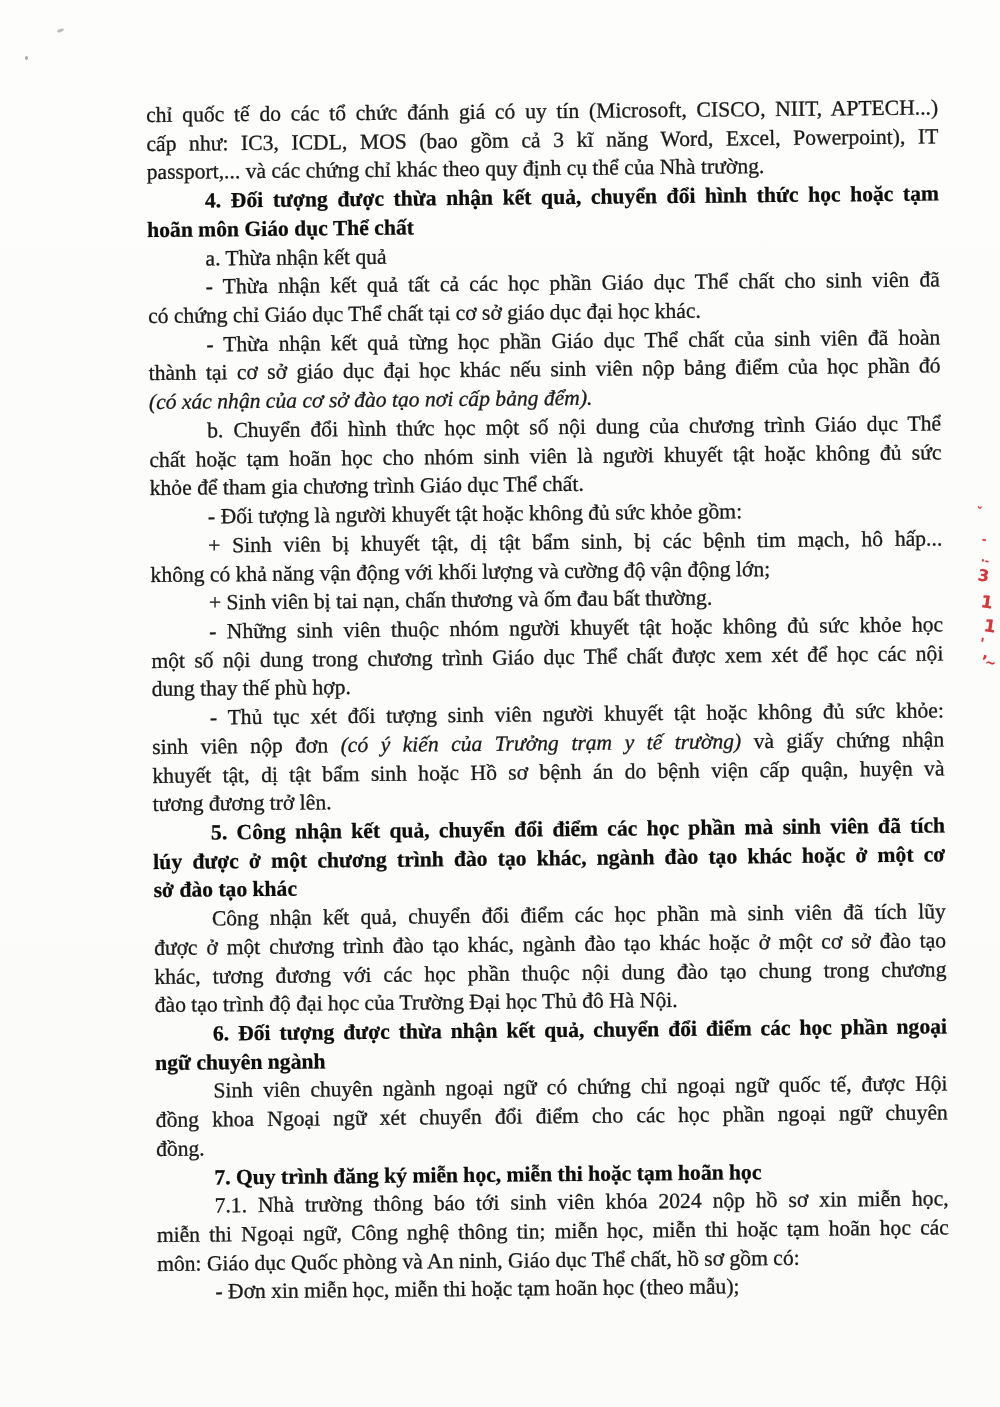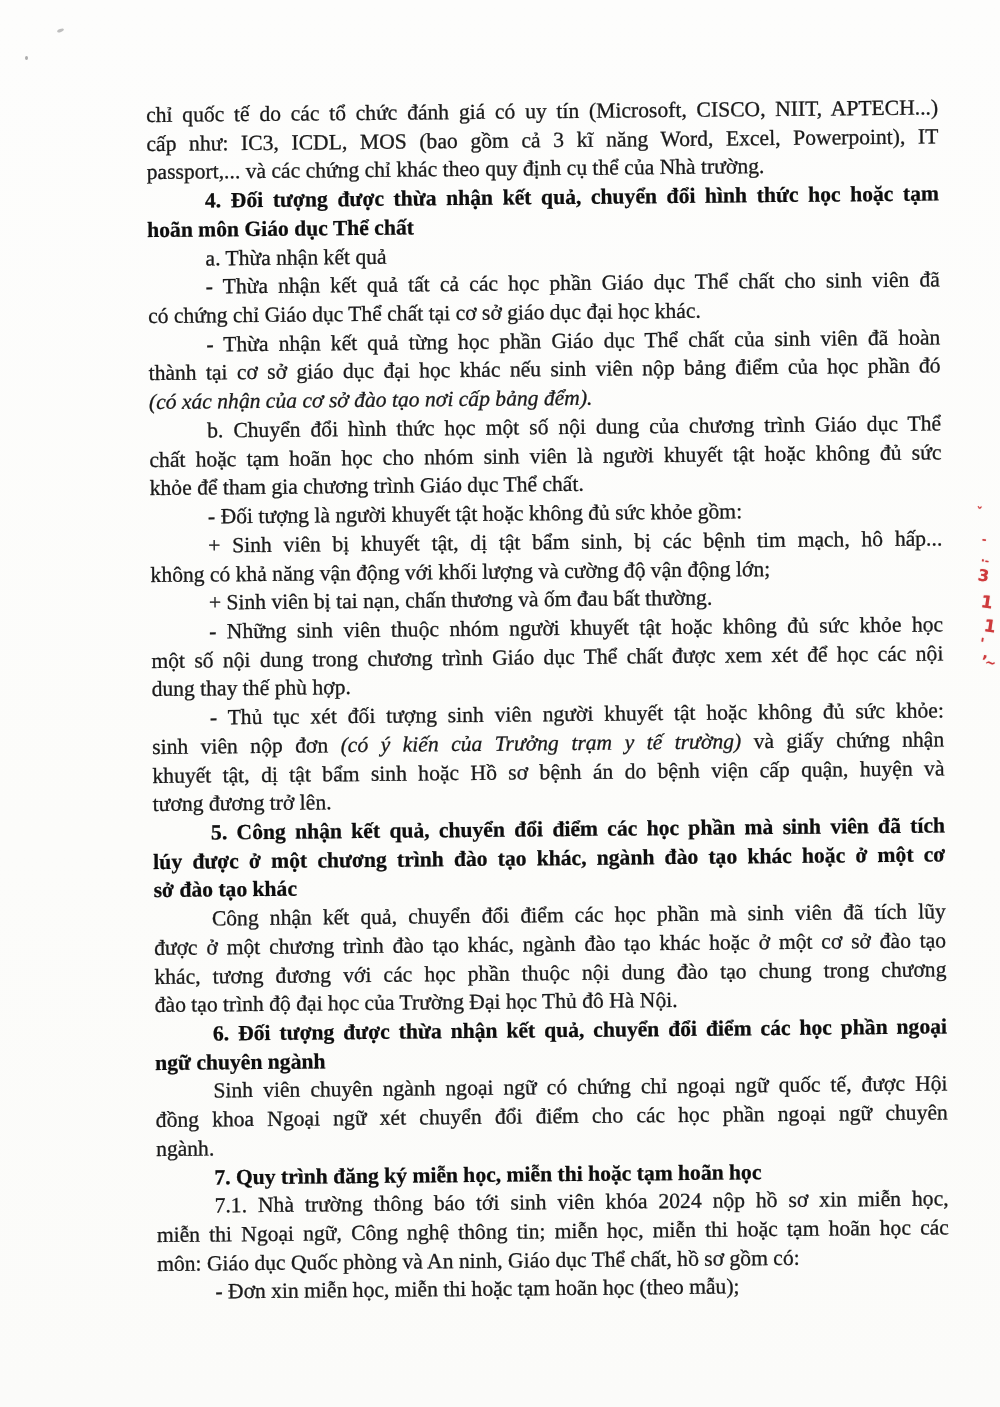--- a/index.html
+++ b/index.html
@@ -120,21 +120,21 @@
       <div class="line j b"><span>lúy được ở một chương trình đào tạo khác, ngành đào tạo khác hoặc ở một cơ</span></div>
       <div class="line b"><span>sở đào tạo khác</span></div>
       <div class="line j ind"><span>Công nhận kết quả, chuyển đổi điểm các học phần mà sinh viên đã tích lũy</span></div>
       <div class="line j"><span>được ở một chương trình đào tạo khác, ngành đào tạo khác hoặc ở một cơ sở đào tạo</span></div>
       <div class="line j"><span>khác, tương đương với các học phần thuộc nội dung đào tạo chung trong chương</span></div>
       <div class="line"><span>đào tạo trình độ đại học của Trường Đại học Thủ đô Hà Nội.</span></div>
       <div class="line j ind b"><span>6. Đối tượng được thừa nhận kết quả, chuyển đổi điểm các học phần ngoại</span></div>
       <div class="line b"><span>ngữ chuyên ngành</span></div>
       <div class="line j ind"><span>Sinh viên chuyên ngành ngoại ngữ có chứng chỉ ngoại ngữ quốc tế, được Hội</span></div>
       <div class="line j"><span>đồng khoa Ngoại ngữ xét chuyển đổi điểm cho các học phần ngoại ngữ chuyên</span></div>
-      <div class="line"><span>ngành.</span></div>
+      <div class="line"><span>đồng.</span></div>
       <div class="line ind b"><span>7. Quy trình đăng ký miễn học, miễn thi hoặc tạm hoãn học</span></div>
       <div class="line j ind"><span>7.1. Nhà trường thông báo tới sinh viên khóa 2024 nộp hồ sơ xin miễn học,</span></div>
       <div class="line j"><span>miễn thi Ngoại ngữ, Công nghệ thông tin; miễn học, miễn thi hoặc tạm hoãn học các</span></div>
       <div class="line"><span>môn: Giáo dục Quốc phòng và An ninh, Giáo dục Thể chất, hồ sơ gồm có:</span></div>
       <div class="line ind"><span>- Đơn xin miễn học, miễn thi hoặc tạm hoãn học (theo mẫu);</span></div>
     </div>
 
   <div class="red-marks" id="red-marks">
       <span class="rmark" style="left: 976px; top: 506px; font-size: 12px;">ˇ</span>
       <span class="rmark" style="left: 982px; top: 534px; font-size: 11px;">-</span>

